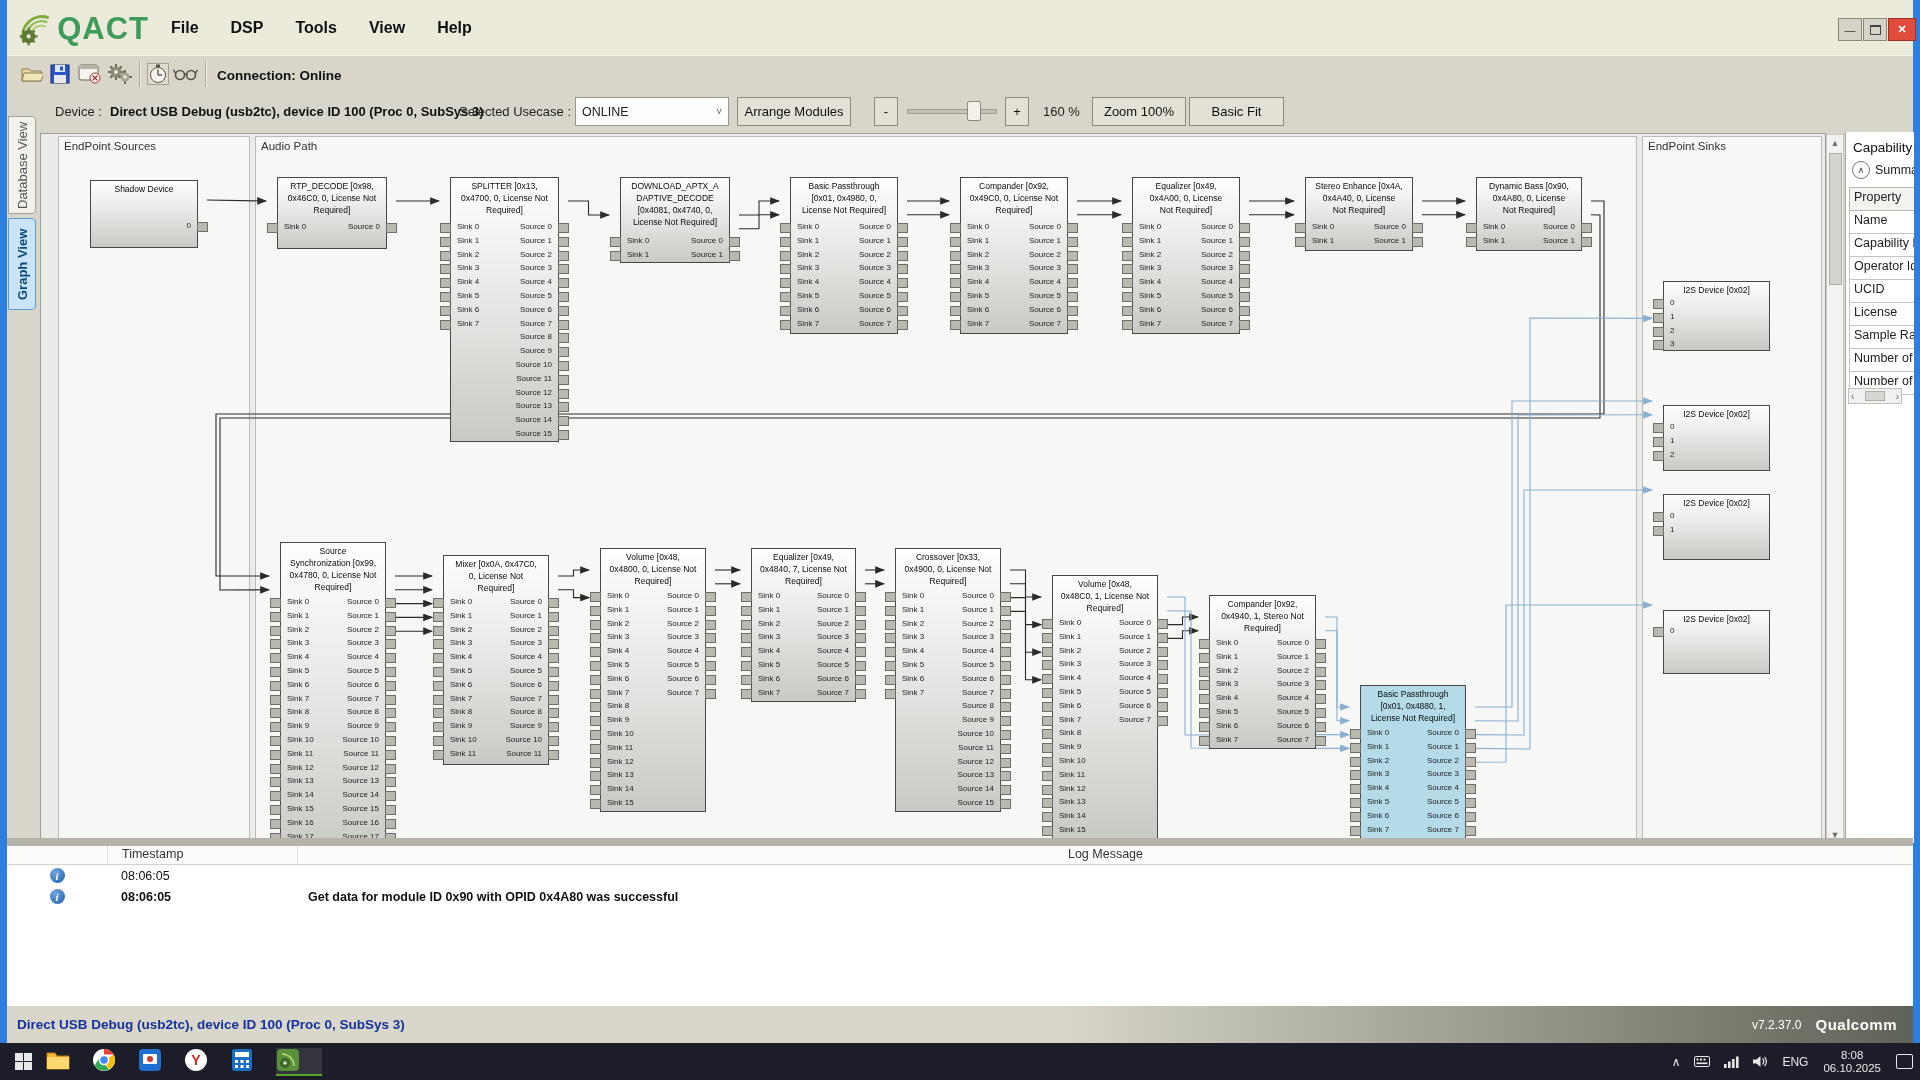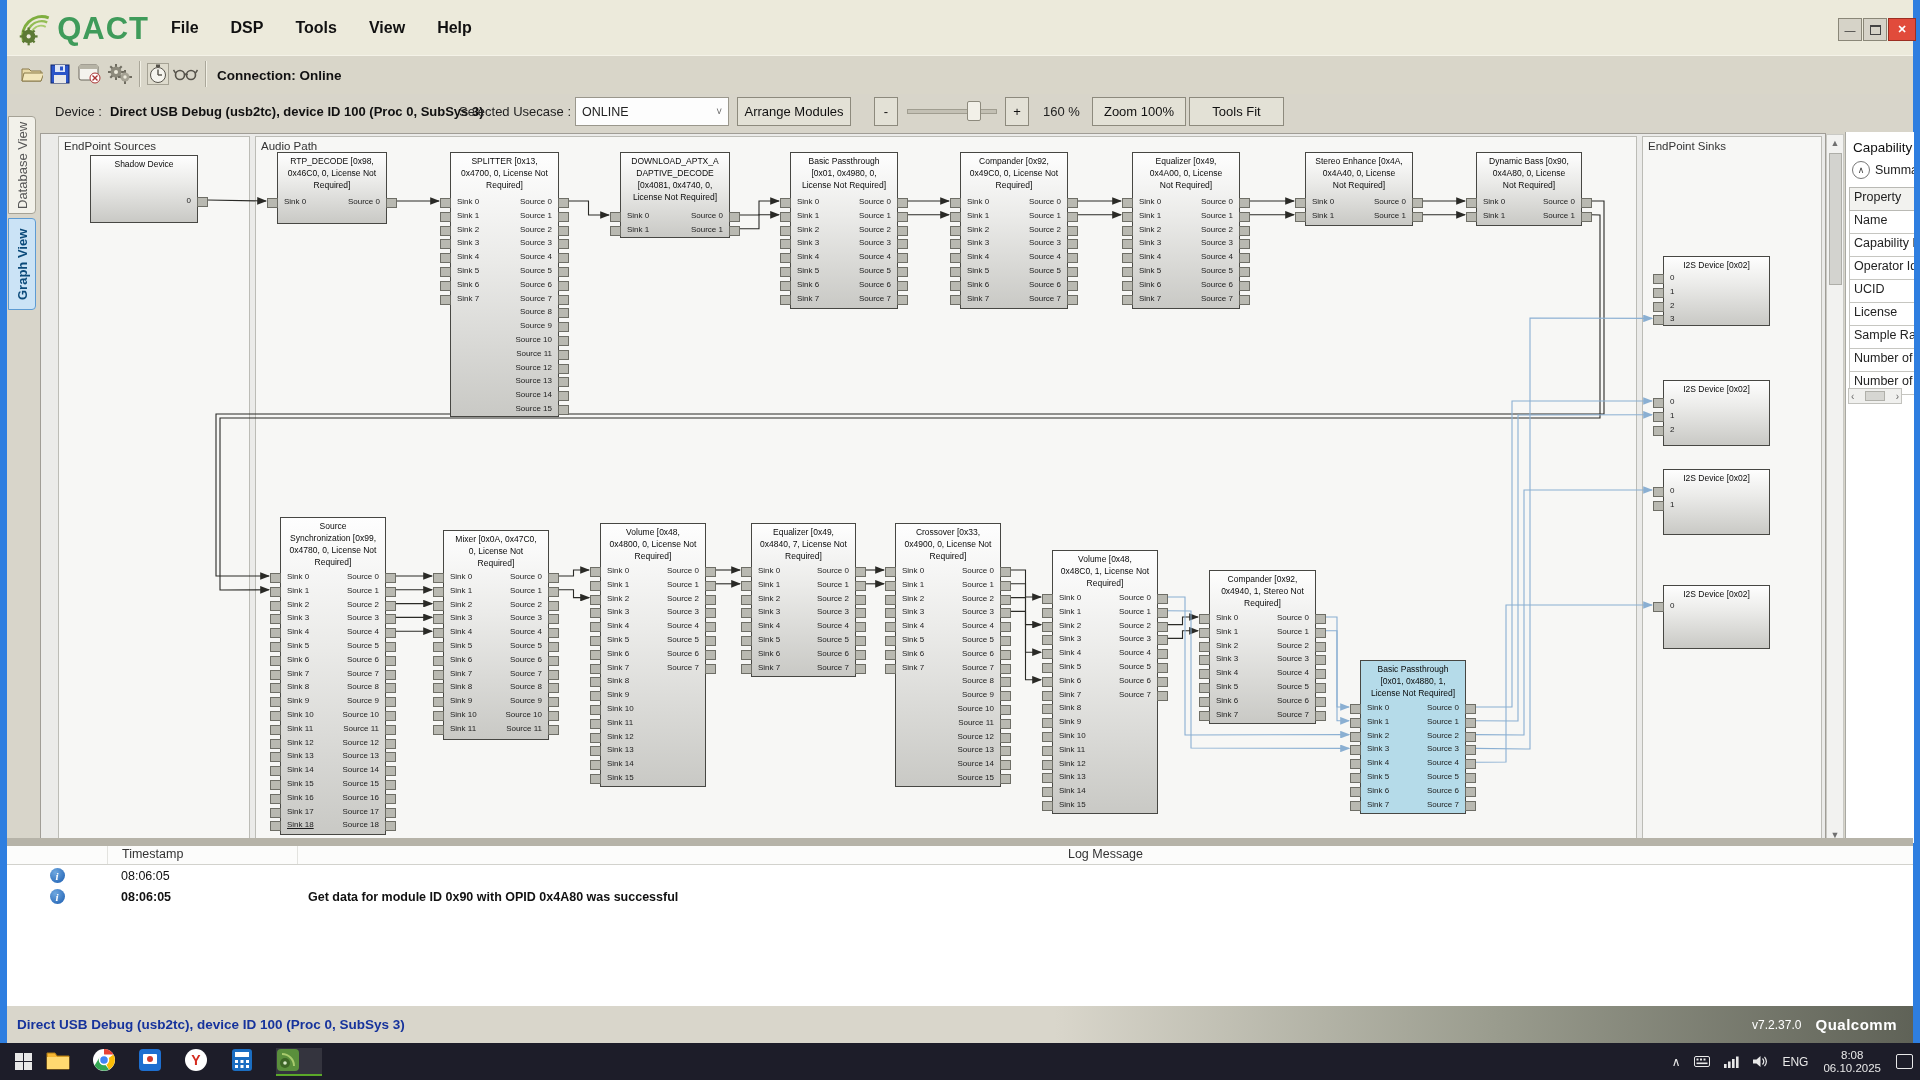--- a/index.html
+++ b/index.html
@@ -53,21 +53,21 @@
   #tab-graph{top:218px;height:90px;background:#cbe3f6;border-color:#5d9bd3;color:#0b4a7a;font-weight:bold;}
 
   
   #canvas-outer{position:absolute;left:40px;top:133px;width:1784px;height:710px;background:#ebebe9;
                 border:1px solid #a09d96;z-index:1;}
   .gsection{position:absolute;top:136px;height:702px;background:#f7f7f5;border:1px solid #bcbcb6;z-index:1;}
   .gsection-label{position:absolute;font-size:11.5px;color:#333;z-index:1;}
 
   
   .module{position:absolute;background:linear-gradient(180deg,#fefefe 0%,#ebebe9 40%,#c9c9c5 100%);
-          border:1px solid #474743;z-index:3;}
+          border:1px solid #474743;z-index:3;margin-top:25px;}
   .module.selected{background:#b5dbe9;}
   .mtitle{padding-top:2px;text-align:center;font-size:8.5px;line-height:12px;color:#0a0a0a;}
   .plabel{position:absolute;font-size:8px;color:#1c1c1c;line-height:10px;white-space:nowrap;}
   .plabel.l{left:6px;}
   .plabel.r{right:6px;}
   .psq{position:absolute;width:9px;height:8px;background:#b9b9b1;border:1px solid #6e6e66;}
   .psq.l{left:-11px;}
   .psq.r{right:-11px;}
 
   
@@ -246,21 +246,21 @@
       <span>ONLINE</span>
       <span style="font-size:10px;color:#666">˅</span>
     </div>
     <div class="pbtn" style="left:730px;width:112px">Arrange Modules</div>
     <div class="pbtn" style="left:867px;width:22px">-</div>
     <div id="zoom-slider-track"></div>
     <div id="zoom-slider-thumb"></div>
     <div class="pbtn" style="left:998px;width:22px">+</div>
     <span class="dlabel abs" style="left:1036px;top:10px">160 %</span>
     <div class="pbtn" style="left:1085px;width:92px">Zoom 100%</div>
-    <div class="pbtn" style="left:1182px;width:93px">Tools Fit</div>
+    <div class="pbtn" style="left:1182px;width:93px">Basic Fit</div>
   </div>
 
   <div class="vtab" id="tab-database">Database View</div>
   <div class="vtab" id="tab-graph">Graph View</div>
 
   <div id="canvas-outer"></div>
   <div id="sections">
       <div class="gsection" style="left: 58px; width: 190px;"></div>
       <div class="gsection-label" style="left: 64px; top: 140px;">EndPoint Sources</div>
       <div class="gsection" style="left: 255px; width: 1380px;"></div>

